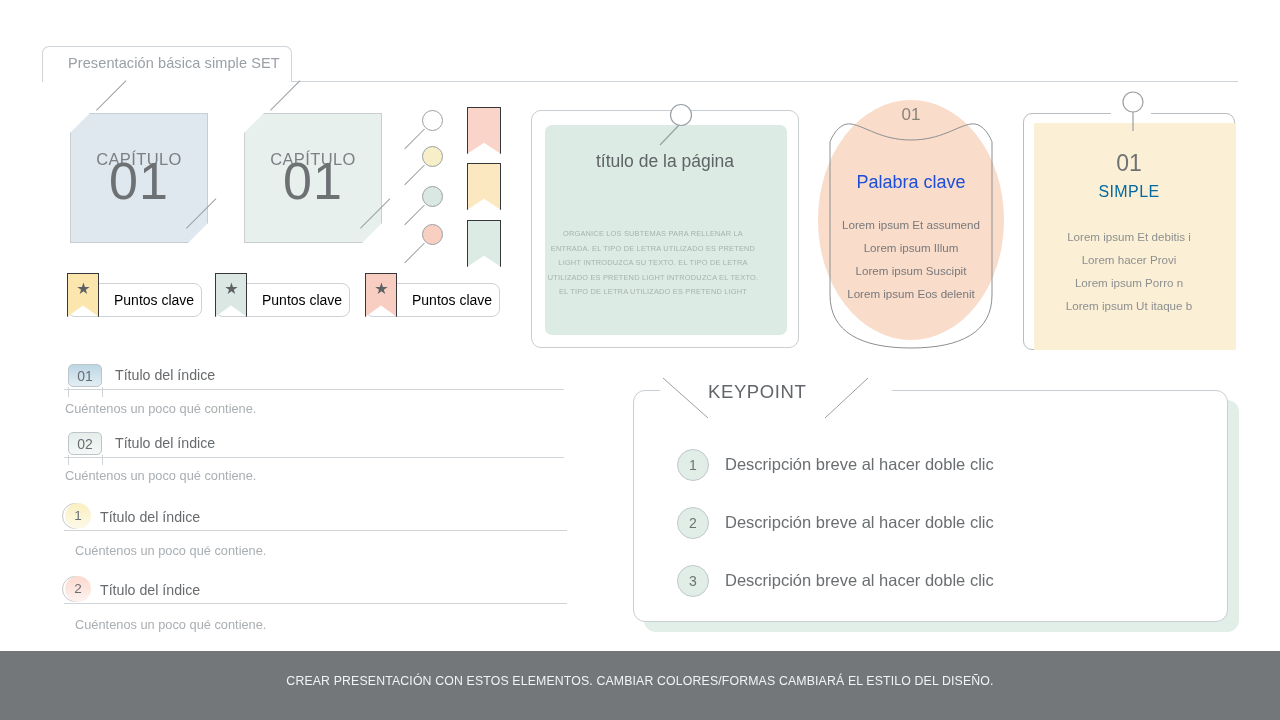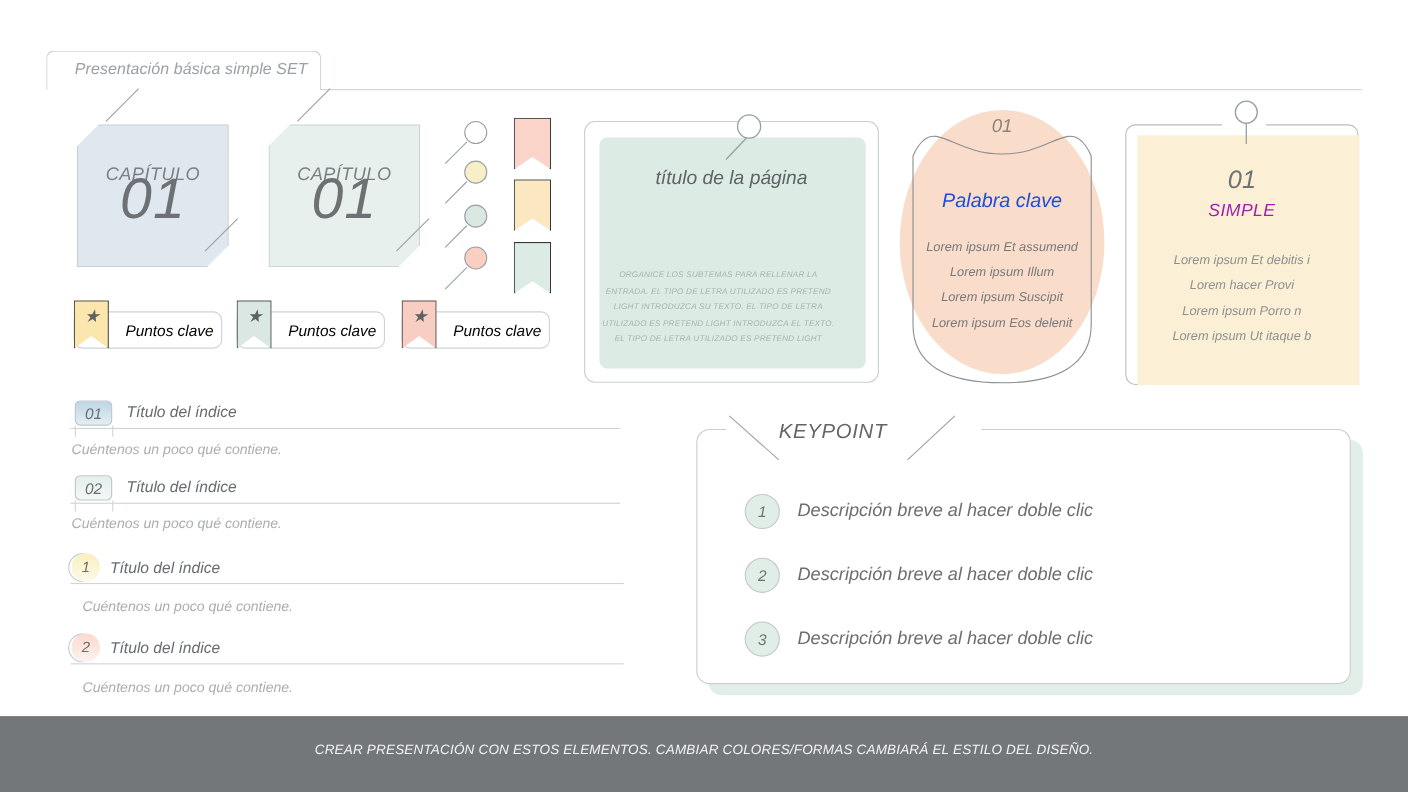--- a/index.html
+++ b/index.html
@@ -4,21 +4,21 @@
 <style>
   * { box-sizing: border-box; margin: 0; padding: 0; }
   html, body { width: 1280px; height: 720px; }
   body {
     font-family: "Liberation Sans", sans-serif;
     background: #ffffff;
     color: #6b6f72;
     overflow: hidden;
     position: relative;
   }
-  #stage { position: absolute; left: 0; top: 0; width: 1280px; height: 720px; font-style: italic; }
+  #stage { position: absolute; left: 0; top: 0; width: 1280px; height: 720px; }
   .abs { position: absolute; }
 
   
   #tabbar { left: 42px; top: 46px; width: 1196px; height: 36px; }
   #tab-shape {
     position: absolute; left: 0; top: 0; width: 250px; height: 36px;
     border: 1px solid #cfd4d8; border-bottom: none;
     border-radius: 7px 7px 0 0;
     background: #fff;
   }
@@ -93,21 +93,21 @@
   }
   #center-inner {
     position: absolute; left: 13px; top: 14px; width: 242px; height: 210px;
     background: #dcebe4; border-radius: 7px;
   }
   #center-title {
     position: absolute; left: 0; top: 38px; width: 100%; text-align: center;
     font-size: 17.5px; color: #5f6366; line-height: 25px; font-weight: 400;
   }
   #center-body {
-    position: absolute; left: 14px; top: 132px; width: 214px; text-align: center;
+    position: absolute; left: 14px; top: 116px; width: 214px; text-align: center;
     font-size: 7.4px; color: #a8b3ad; line-height: 14.5px; letter-spacing: .2px;
   }
 
   
   #pk-wrap { left: 815px; top: 100px; width: 192px; height: 250px; }
   #pk-ellipse {
     position: absolute; left: 3px; top: 0px; width: 186px; height: 240px;
     background: #f9dcca; border-radius: 50% / 50%;
   }
   #pk-num {
@@ -132,21 +132,21 @@
   #yel-fill {
     position: absolute; left: 11px; top: 28px; width: 202px; height: 227px;
     background: #fbf0d5;
   }
   #yel-num {
     position: absolute; left: 0; top: 55px; width: 100%; text-align: center;
     font-size: 23px; color: #6f7274; font-weight: 300;
   }
   #yel-sub {
     position: absolute; left: 0; top: 88px; width: 100%; text-align: center;
-    font-size: 16px; color: #a21caf; letter-spacing: .4px;
+    font-size: 16px; color: #0369a1; letter-spacing: .4px;
   }
   .yel-line {
     position: absolute; left: 0; width: 100%; text-align: center;
     font-size: 11.6px; color: #8d8f91;
   }
   #yel-gapmask {
     position: absolute; left: 88px; top: 14px; width: 40px; height: 8px; background: #fff;
   }
 
   

